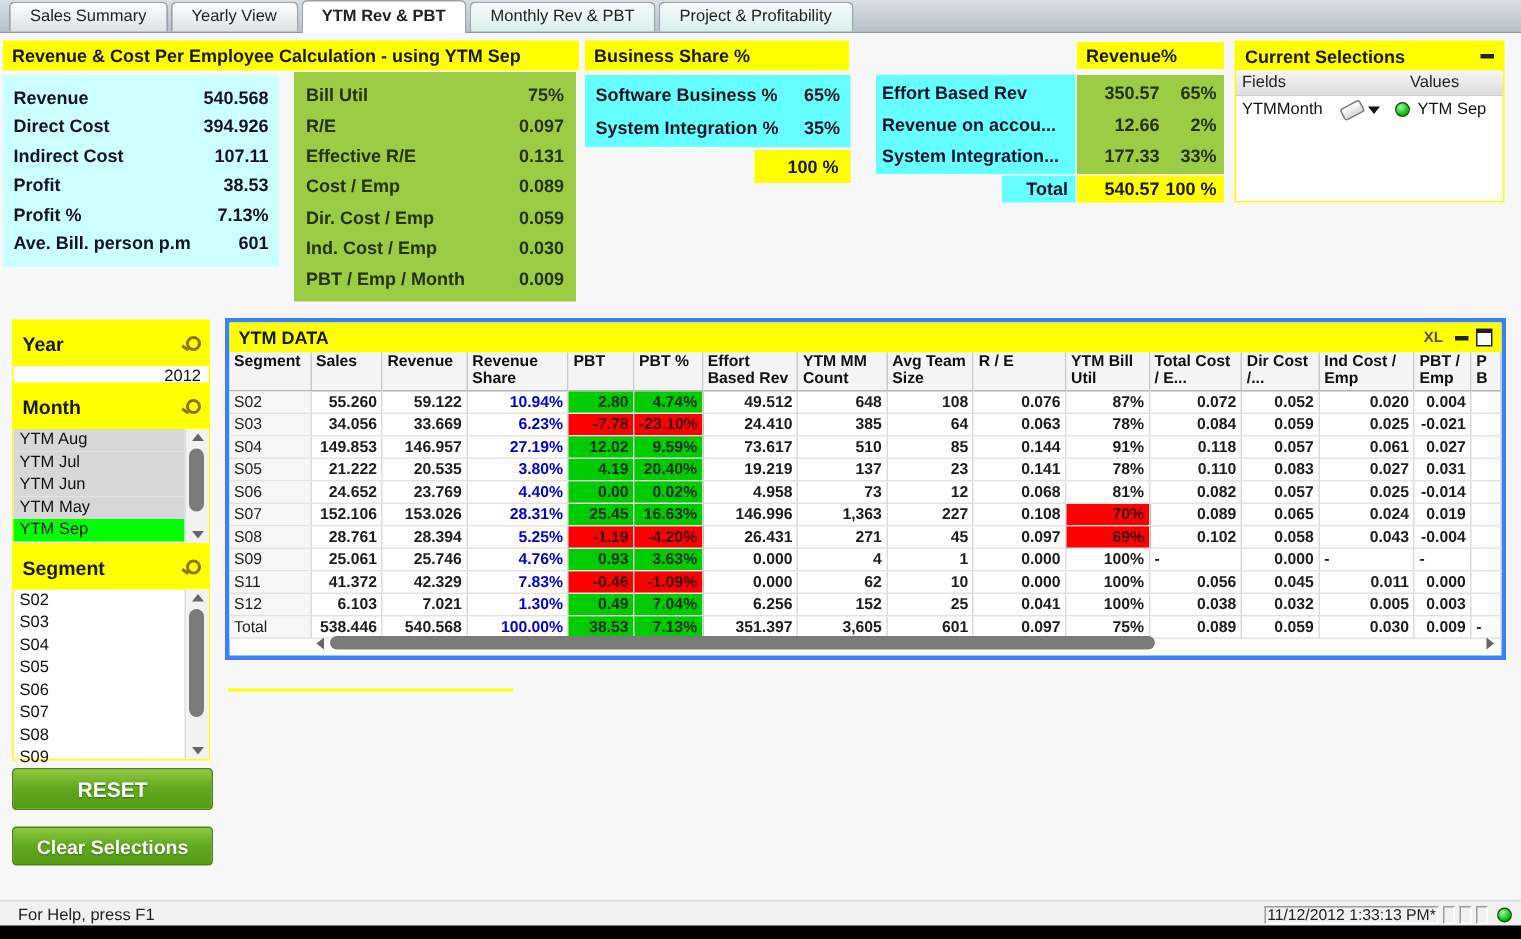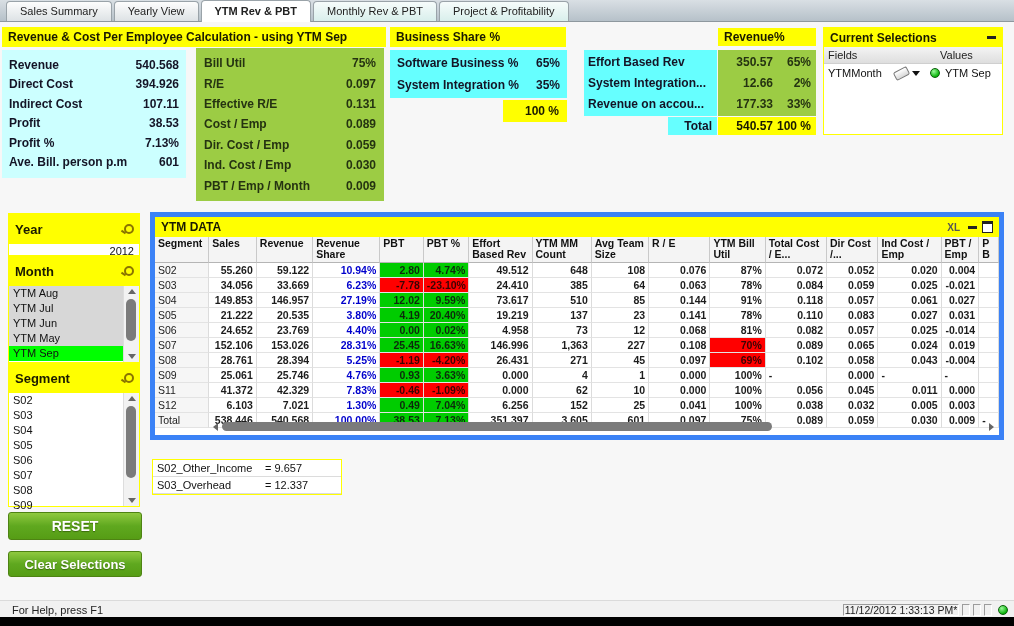--- a/index.html
+++ b/index.html
@@ -83,21 +83,21 @@
   .vthumb{position:absolute;left:2px;width:10px;background:#7b7b7b;border-radius:5px;}
 
   
   .greenbtn{position:absolute;left:8px;width:132px;border:1px solid #4e8313;border-radius:3px;
     background:linear-gradient(#8fc93f,#5fa81f 50%,#569d15);color:#fff;font-weight:bold;
     display:flex;align-items:center;justify-content:center;text-shadow:0 1px 1px #3c6b0c;cursor:pointer;}
   #reset-btn{top:512px;height:26px;font-size:14px;}
   #clear-btn{top:551px;height:24px;font-size:13px;}
 
   
-  #table-panel{left:150px;top:212px;width:854px;height:228px;background:#fff;border:5px solid #3b82f6;}
+  #table-panel{left:150px;top:212px;width:854px;height:228px;background:#fff;border:3px solid #3b82f6;}
   #tbl-cap{height:20px;font-size:12px;}
   .trow{display:flex;}
   .th{background:#f4f4f4;border-right:1px solid #c9c9c9;border-bottom:1px solid #b5b5b5;font-size:10.5px;
     font-weight:bold;color:#111;padding:1px 3px;box-sizing:border-box;line-height:11px;height:26px;overflow:hidden;}
   .td{border-right:1px solid #dcdcdc;border-bottom:1px solid #e3e3e3;font-size:10.5px;font-weight:bold;color:#1c1c1c;
     padding:0 3px;box-sizing:border-box;height:15px;line-height:15px;text-align:right;overflow:hidden;white-space:nowrap;}
   .td.left{text-align:left;}
   .td.segcell{background:#f6f6f6;text-align:left;font-weight:normal;color:#222;}
   .td.share{color:#0000cc;}
   .td.cell-pos{background:#00cc00;color:#0c2a0c;}
@@ -213,22 +213,22 @@
     </div>
   <div class="panel" id="bs-total">100 %</div>
 
   <div class="panel" id="rs-header">
     <span>Revenue</span>
     <span class="sp"></span>
     <span style="padding-right:6px;">%</span>
   </div>
   <div class="panel" id="rs-labels">
       <div class="rl">Effort Based Rev</div>
+      <div class="rl">Revenue  on  accou...</div>
       <div class="rl">System  Integration...</div>
-      <div class="rl">Revenue  on  accou...</div>
     </div>
   <div class="panel" id="rs-values">
       <div class="rv">
         <span class="rv-val">350.57</span>
         <span class="rv-pct">65%</span>
       </div>
       <div class="rv">
         <span class="rv-val">12.66</span>
         <span class="rv-pct">2%</span>
       </div>
@@ -564,30 +564,20 @@
           <span class="tri-left"></span>
         </div>
       <div class="hthumb"></div>
       <div class="harrow" style="right:0;">
           <span class="tri-right"></span>
         </div>
     </div>
   </div>
 
   <div class="panel" id="extra-panel">
-    <div id="extra-rows">
-        <div class="ex-row">
-          <span class="ex-label">S02_Other_Income</span>
-          <span class="ex-val">= 9.657</span>
-        </div>
-        <div class="ex-row">
-          <span class="ex-label">S03_Overhead</span>
-          <span class="ex-val">= 12.337</span>
-        </div>
-      </div>
   </div>
 
   <div id="status-bar">
     <span id="status-help">For Help, press F1</span>
     <span class="sunken" id="status-time">11/12/2012 1:33:13 PM*</span>
     <span class="sunken sep"></span>
     <span class="sunken sep"></span>
     <span class="sunken sep"></span>
     <span class="led" id="status-led"></span>
   </div>

